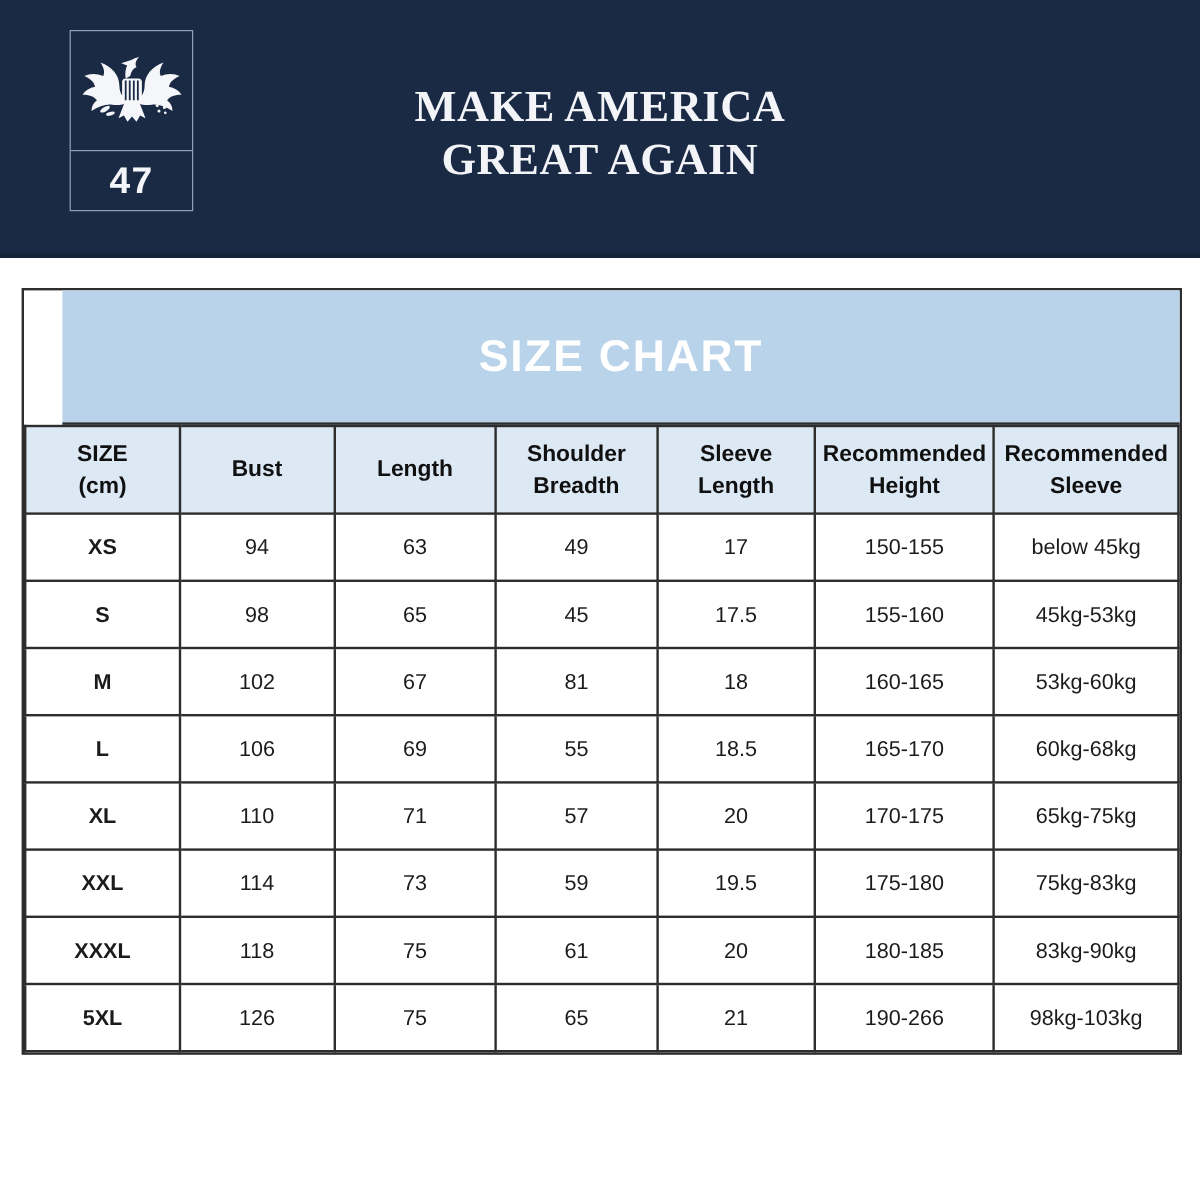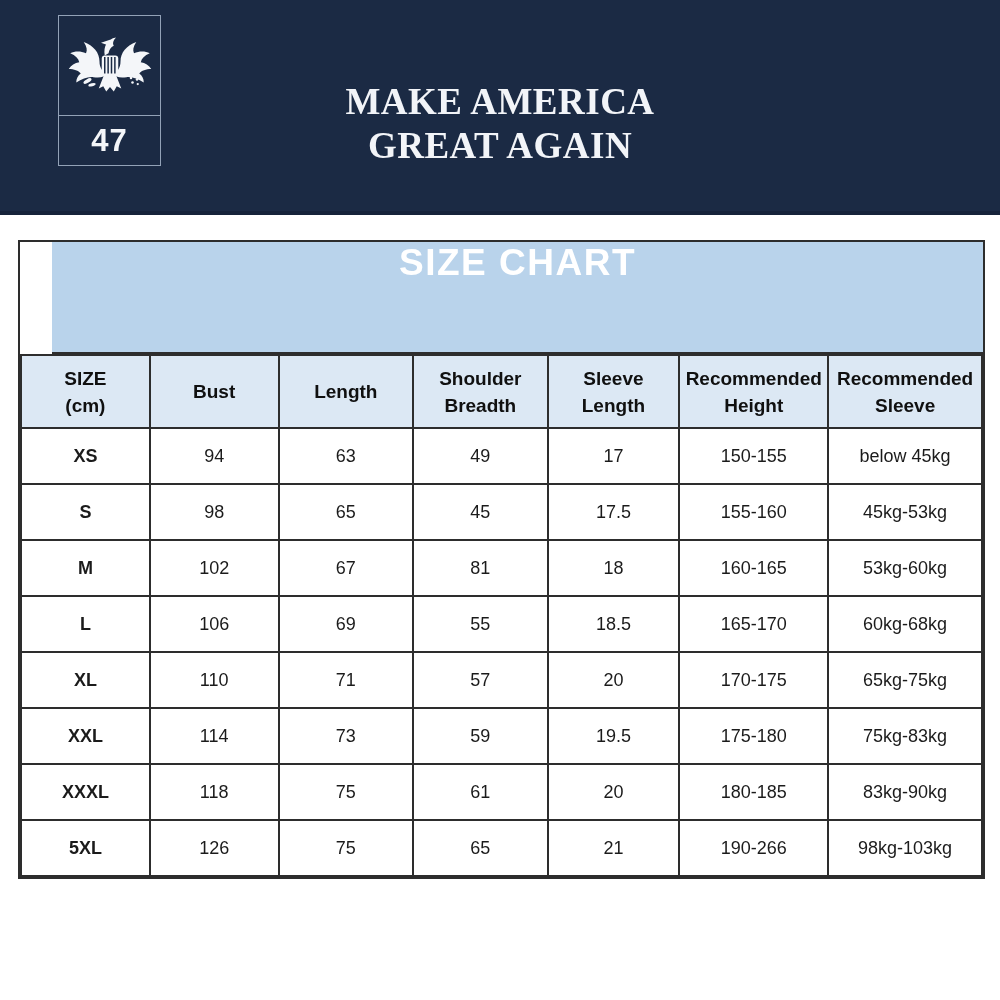--- a/index.html
+++ b/index.html
@@ -7,44 +7,44 @@
     width:1000px;height:1000px;background:#ffffff;
     font-family:"Liberation Sans", sans-serif;
     position:relative;overflow:hidden;
   }
   
   .hdr{
     height:211px;background:#1b2a44;border-bottom:4px solid #16233a;
     position:relative;
   }
   .logo{
-    position:absolute;left:58px;top:15px;width:103px;height:151px;
+    position:absolute;left:58px;top:25px;width:103px;height:151px;
     border:1px solid #93a2b7;box-sizing:border-box;
   }
   .logo-top{
     height:100px;border-bottom:1px solid #93a2b7;box-sizing:border-box;
     display:flex;align-items:center;justify-content:center;
   }
   .logo-num{
     height:50px;display:flex;align-items:center;justify-content:center;
     color:#f4f6f9;font-size:31px;font-weight:700;letter-spacing:1px;
   }
   .titles{
-    position:absolute;left:0;right:0;top:80px;text-align:center;
+    position:absolute;left:0;right:0;top:68px;text-align:center;
     color:#f2f4f8;font-family:"Liberation Serif", serif;font-weight:700;
     font-size:37px;line-height:44px;letter-spacing:.5px;
   }
   
   .tblwrap{
     margin:25px 0 0 18px;width:967px;border:2px solid #2d2d2d;
     box-sizing:border-box;background:#fff;
   }
   .banner{
     height:110px;background:#b9d3eb;border-bottom:2px solid #2d2d2d;
-    display:flex;align-items:flex-start;justify-content:center;margin-left:32px;
+    display:flex;align-items:center;justify-content:center;margin-left:32px;
   }
   .banner span{
     color:#ffffff;font-size:37px;font-weight:700;letter-spacing:1.5px;
   }
   table{width:100%;border-collapse:collapse;table-layout:fixed;}
   th,td{border:2px solid #2d2d2d;padding:0;text-align:center;vertical-align:middle;}
   thead th{
     background:#dce8f4;height:71px;font-size:19px;color:#101010;
     line-height:27px;font-weight:700;
   }

